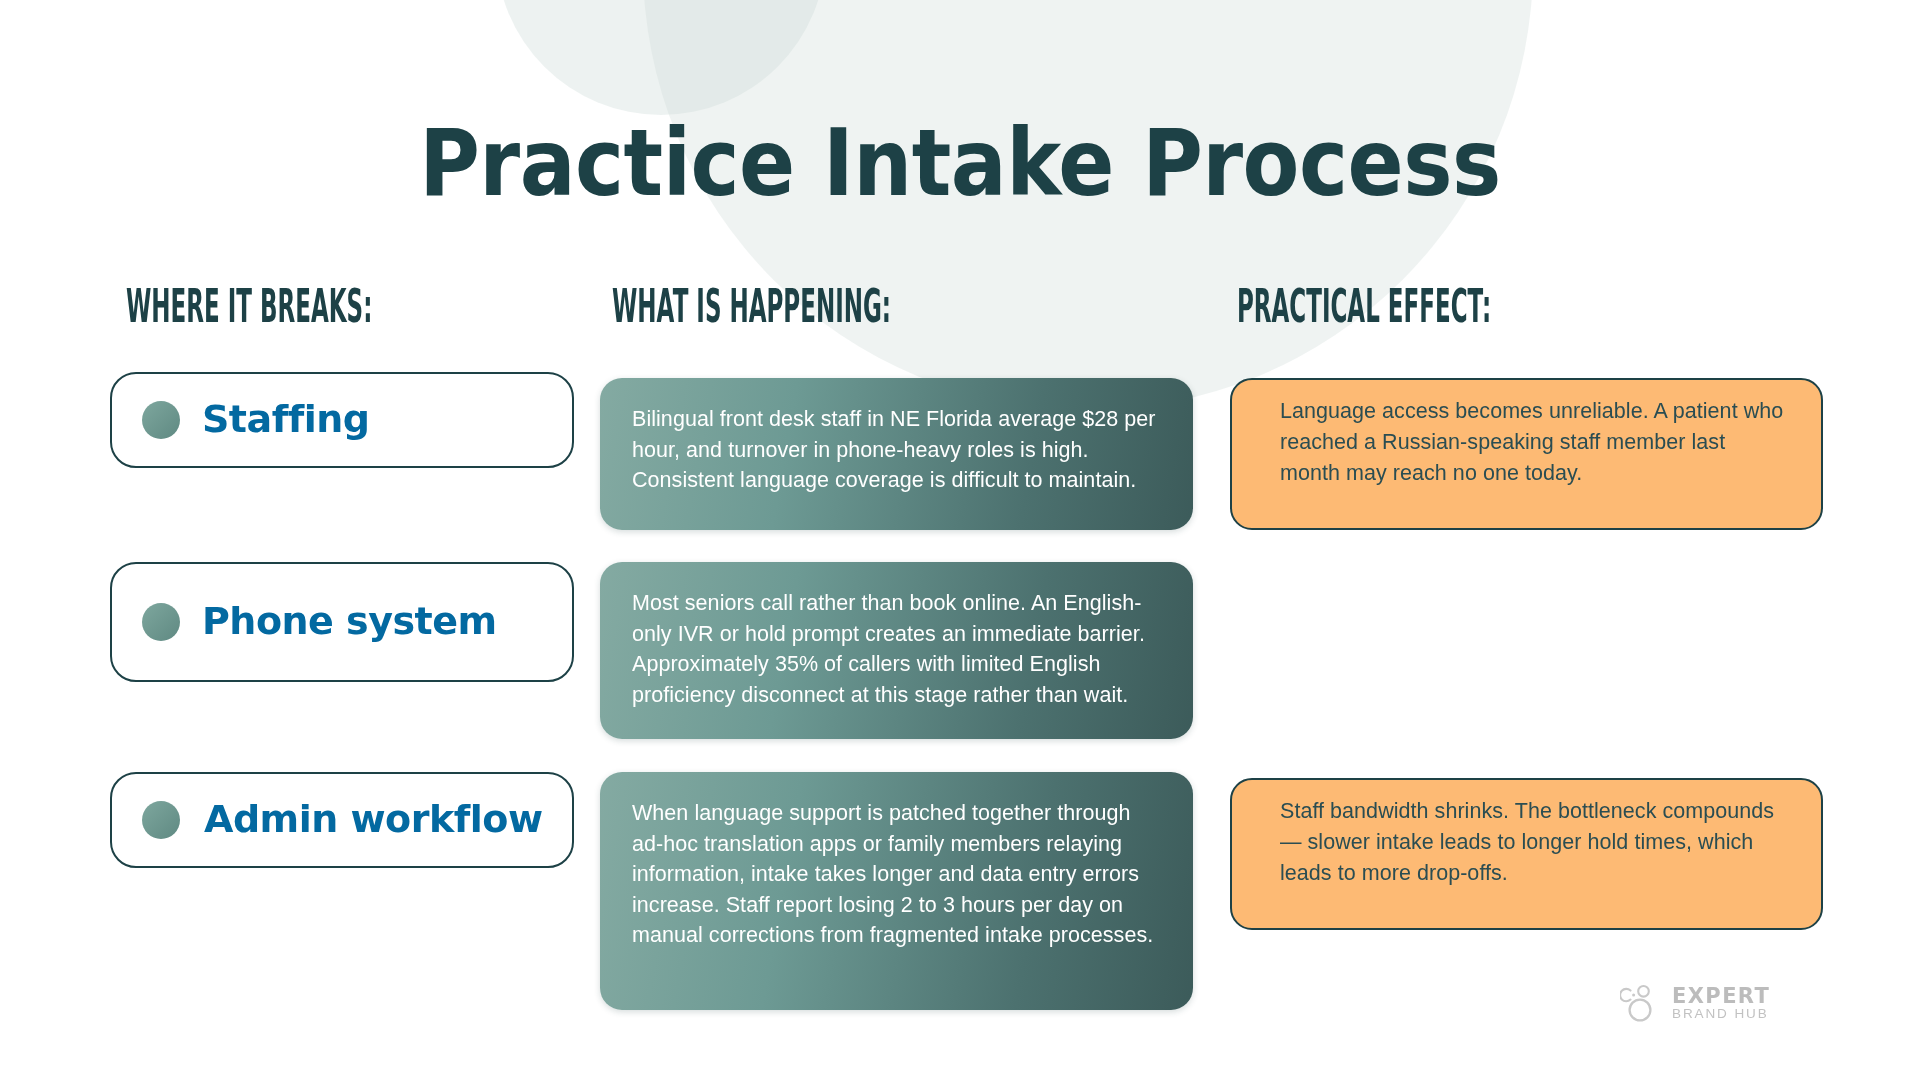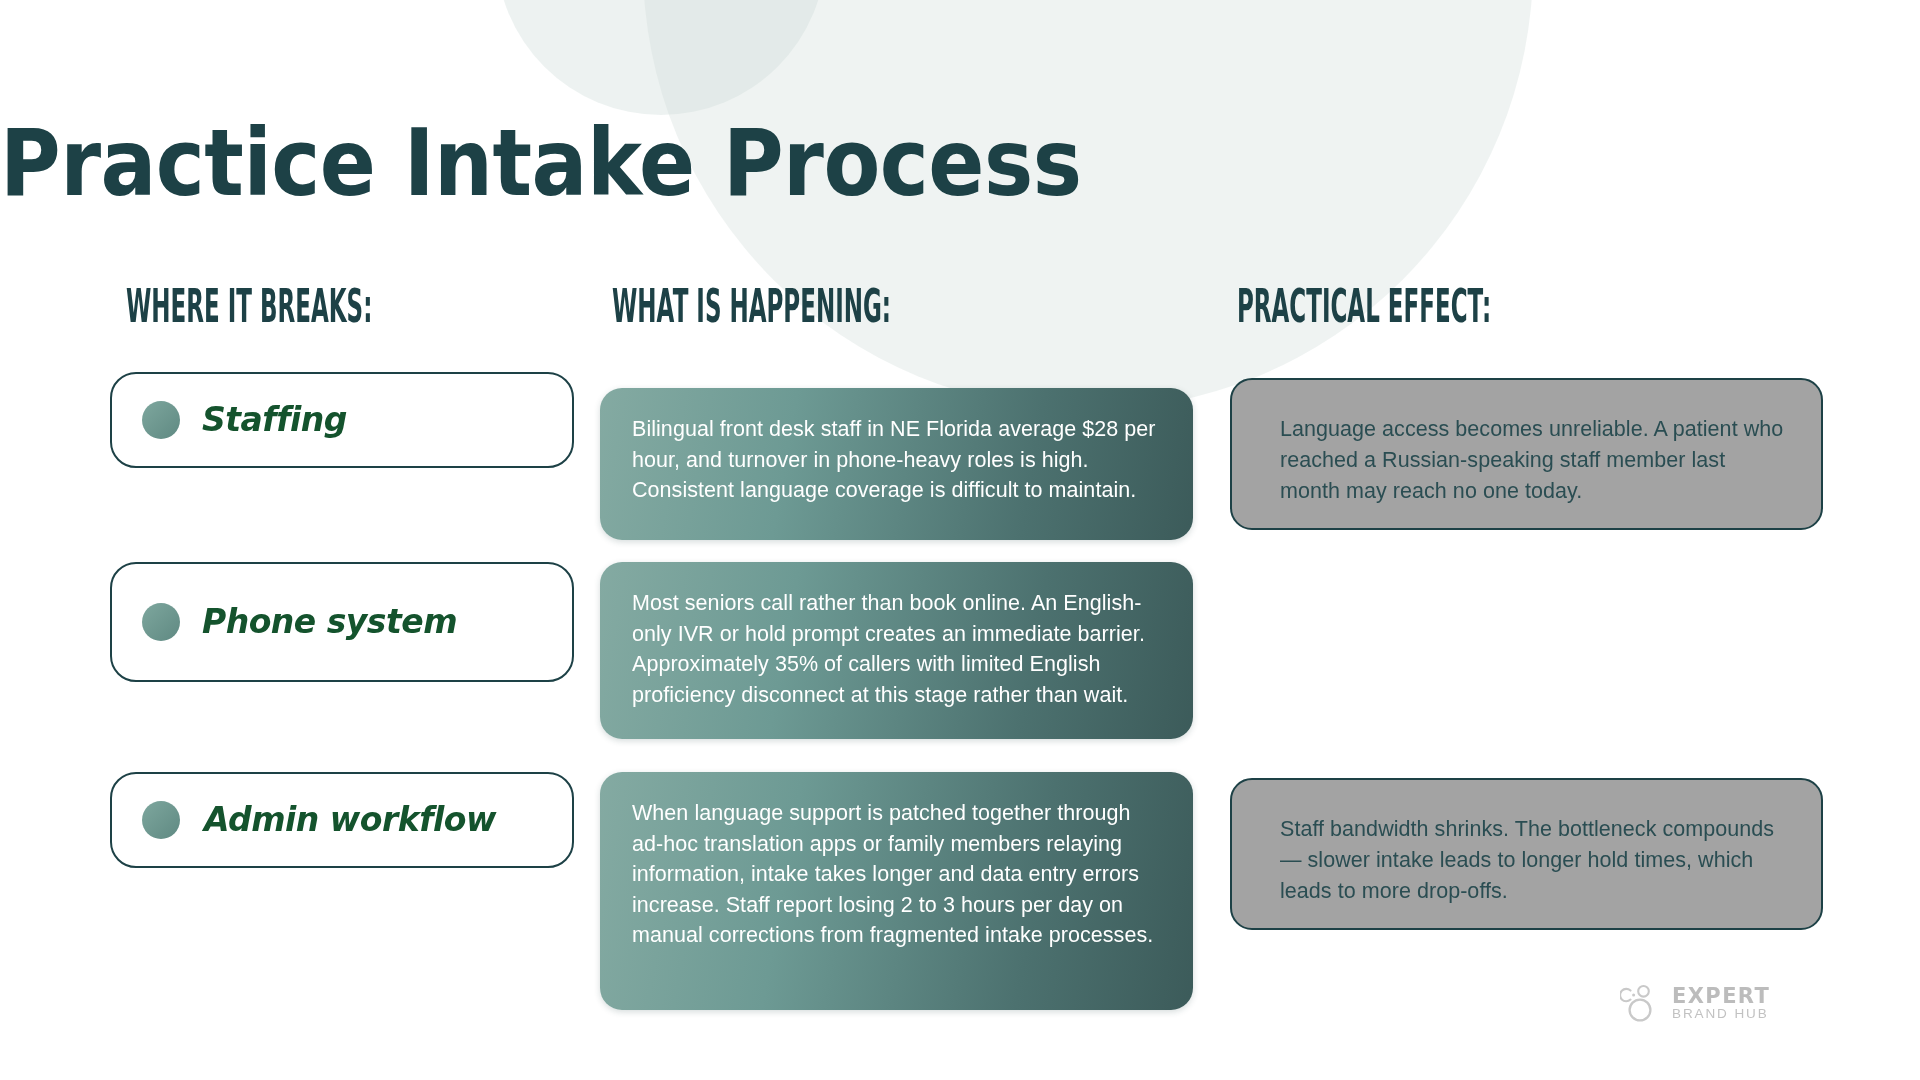--- a/index.html
+++ b/index.html
@@ -28,21 +28,21 @@
   .bg-circle-large {
     width:890px; top:-480px; height:890px;
     left:643px;
     background:rgba(208,221,218,0.34);
   }
 
   
   .title {
     position:absolute;
     left:0; right:0; top:118px;
-    text-align:left;
+    text-align:center;
     font-size:92px;
     line-height:1;
     font-weight:700;
     letter-spacing:-0.5px;
     color:#1d4146;
     font-family:"DejaVu Sans", sans-serif;
     font-stretch:condensed;
     z-index:2;
   }
 
@@ -85,26 +85,25 @@
   }
   .pill-dot {
     width:38px; height:38px;
     border-radius:50%;
     flex:0 0 38px;
     background:linear-gradient(135deg,#7ea79e 0%,#5f8982 100%);
   }
   .pill-label {
     font-family:"DejaVu Sans", sans-serif;
     font-weight:700;
-    font-size:33px;
+    font-size:38px;
     line-height:1.05;
-    color:#14532d;
+    color:#0369a1;
     letter-spacing:-0.5px;
     white-space:nowrap;
-    font-style:italic;
   }
   .pill.r1 { top:372px; height:96px; }
   .pill.r2 { top:562px; height:120px; }
   .pill.r3 { top:772px; height:96px;gap:24px; }
 
   
   .mid-card {
     position:absolute;
     left:600px;
     width:593px;
@@ -113,33 +112,33 @@
     padding:26px 30px 26px 32px;
     color:#ffffff;
     box-shadow:0 2px 6px rgba(30,60,60,0.18);
   }
   .mid-card p {
     font-size:21.5px;
     line-height:1.42;
     font-family:"Liberation Sans", sans-serif;
     letter-spacing:0.05px;
   }
-  .mid-card.r1 { top:388px; height:152px; }
+  .mid-card.r1 { top:378px; height:152px; }
   .mid-card.r2 { top:562px; height:177px; }
   .mid-card.r3 { top:772px; height:238px; }
 
   
   .right-card {
     position:absolute;
     left:1230px;
     width:593px;
-    background:#a3a3a3;
+    background:#fdba74;
     border:2.5px solid #1d4146;
     border-radius:22px;
-    padding:34px 36px 30px 48px;
+    padding:16px 36px 30px 48px;
     color:#2a4d52;
   }
   .right-card p {
     font-size:21.5px;
     line-height:1.45;
     font-family:"Liberation Sans", sans-serif;
     letter-spacing:0.05px;
   }
   .right-card.r1 { top:378px; height:152px; }
   .right-card.r2 { top:568px; height:133px; }

